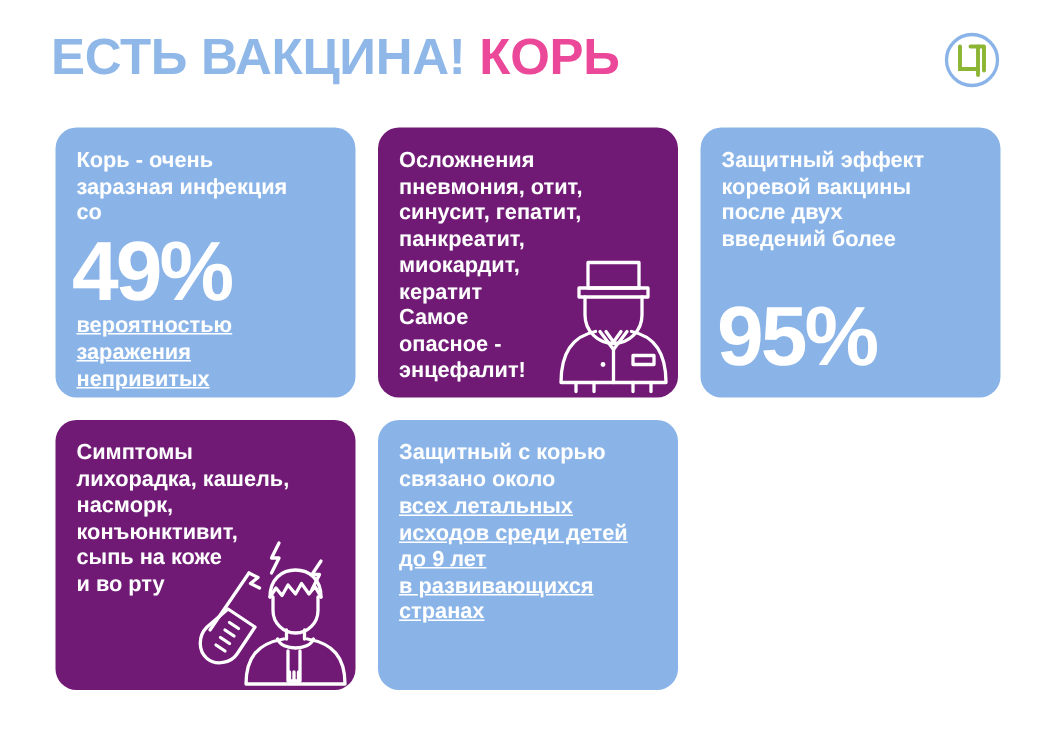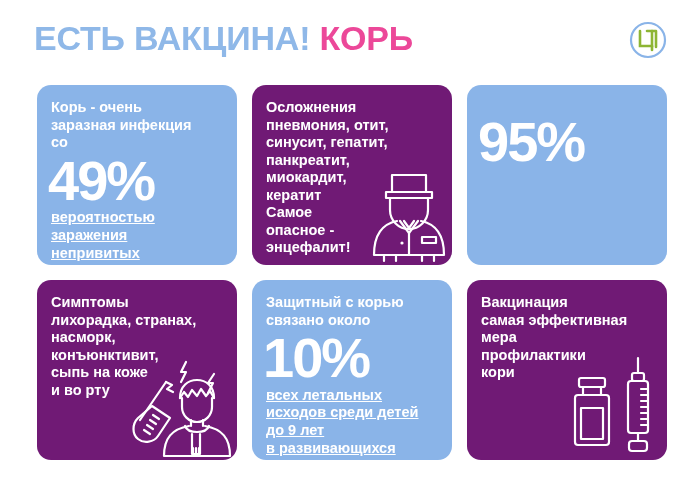--- a/index.html
+++ b/index.html
@@ -93,21 +93,21 @@
     z-index: 1;
     pointer-events: none;
   }
   
   #icon-doctor { right: 4px; bottom: 2px; width: 78px; height: 92px; }
   
   #icon-sick    { right: 2px; bottom: 0px;  width: 105px; height: 102px; }
   
   #icon-vaccine { right: 6px; bottom: 4px;  width: 92px; height: 100px; }
 
-  .num-95 { margin-top: 16px; }
+  .num-95 { margin-top: 28px; }
 </style>
 </head>
 <body>
 
 <div id="header">
 
   <div id="page-title">
     <span class="t-blue">ЕСТЬ ВАКЦИНА!</span><span> </span><span class="t-green">КОРЬ</span>
   </div>
 
@@ -165,26 +165,30 @@
 
           <circle cx="32" cy="72" r="1.6" fill="#ffffff" stroke="none"></circle>
 
           <path d="M14 84 v6 M26 84 v6 M52 84 v6 M64 84 v6"></path>
         </g>
       </svg>
     </div>
   </div>
 
   <div class="card blue">
+    <div class="card-text">Защитный эффект
+коревой вакцины
+после двух
+введений более</div>
     <div class="card-number num-95">95%</div>
   </div>
 
   <div class="card green">
     <div class="card-text">Симптомы
-лихорадка, странах,
+лихорадка, кашель,
 насморк,
 конъюнктивит,
 сыпь на коже
 и во рту</div>
     <div class="card-icon" id="icon-sick">
       <svg width="105" height="102" viewBox="0 0 105 102" aria-hidden="true">
         <g fill="none" stroke="#ffffff" stroke-width="2.2" stroke-linejoin="round" stroke-linecap="round">
 
           <path d="M56 4 L51 14 L56 14 L51 24"></path>
           <path d="M84 16 L78 25 L83 25 L78 35"></path>
@@ -207,47 +211,21 @@
           <path d="M8 60 C2 66 2 76 8 81 C14 86 24 84 28 78 L40 60 L22 48 L8 60 Z"></path>
           <path d="M14 72 l6 4 M17 67 l6 4 M20 62 l6 4 M23 57 l6 4"></path>
         </g>
       </svg>
     </div>
   </div>
 
   <div class="card blue">
     <div class="card-text">Защитный с корью
 связано около</div>
-    <div class="card-number">10%</div>
     <div class="card-text after">всех летальных
 исходов среди детей
 до 9 лет
 в развивающихся
 странах</div>
   </div>
 
-  <div class="card green">
-    <div class="card-text">Вакцинация
-самая эффективная
-мера
-профилактики
-кори</div>
-    <div class="card-icon" id="icon-vaccine">
-      <svg width="92" height="100" viewBox="0 0 92 100" aria-hidden="true">
-        <g fill="none" stroke="#ffffff" stroke-width="2.2" stroke-linejoin="round" stroke-linecap="round">
-
-          <rect x="10" y="22" width="26" height="9" rx="2"></rect>
-          <path d="M14 31 h18 v8 h-18 z"></path>
-          <rect x="6" y="39" width="34" height="50" rx="3"></rect>
-          <rect x="12" y="52" width="22" height="31"></rect>
-
-          <path d="M69 2 L69 17"></path>
-          <rect x="63" y="17" width="12" height="8" rx="2"></rect>
-          <rect x="59" y="25" width="20" height="52" rx="3"></rect>
-          <path d="M79 33 h-7 M79 39 h-7 M79 45 h-7 M79 51 h-7 M79 57 h-7 M79 63 h-7 M79 69 h-7"></path>
-          <path d="M69 77 L69 85"></path>
-          <rect x="60" y="85" width="18" height="10" rx="3"></rect>
-        </g>
-      </svg>
-    </div>
-  </div>
 
 </div>
 
 </body></html>

